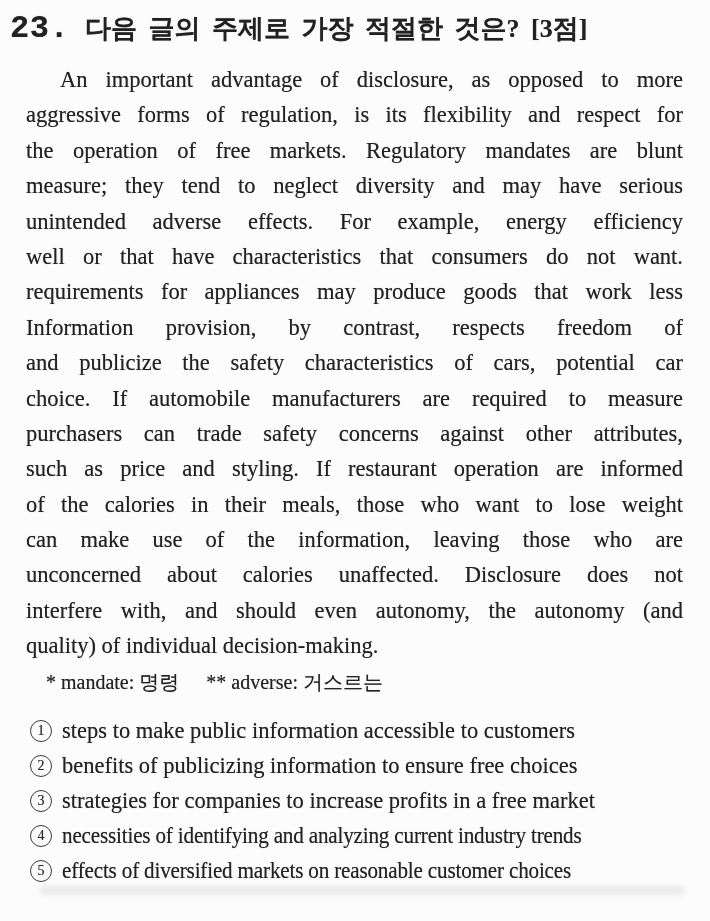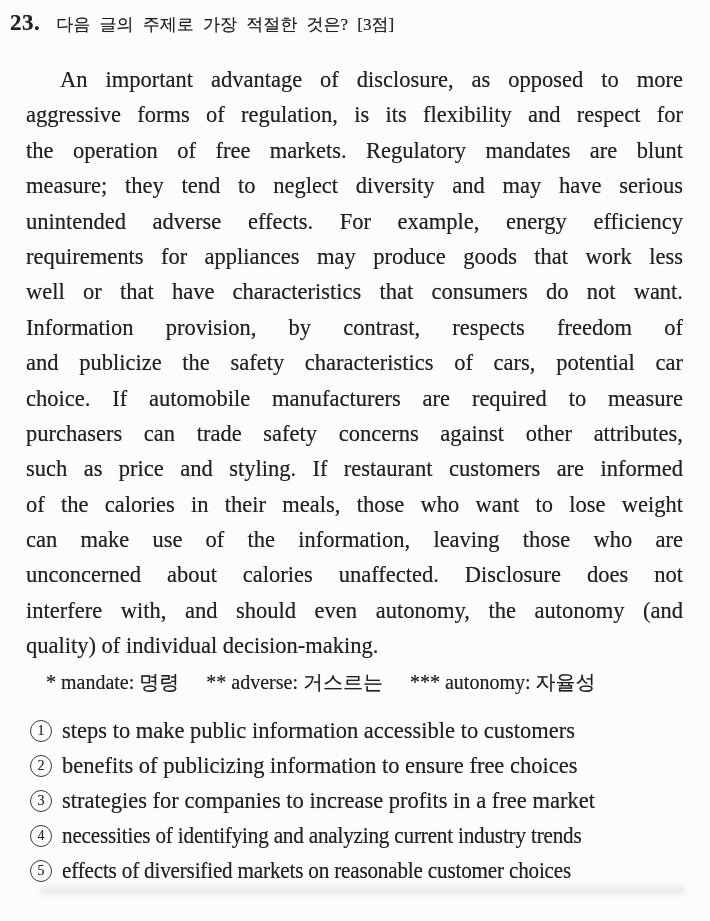--- a/index.html
+++ b/index.html
@@ -15,22 +15,22 @@
     position: absolute; inset: 0;
     text-shadow: 0 0 0.7px rgba(45,45,45,0.55); 
   }
 
   
   .q-header {
     position: absolute; top: 10px; left: 10px;
     display: flex; align-items: baseline; gap: 16px;
     white-space: nowrap;
   }
-  .q-num { font-size: 23px; font-weight: bold; letter-spacing: 0.5px; }
-  .q-prompt { font-size: 17px; word-spacing: 5px; }
+  .q-num { font-size: 32px; font-weight: bold; letter-spacing: 0.5px; font-family: Liberation Mono, monospace; }
+  .q-prompt { font-size: 26px; word-spacing: 5px; font-weight: bold; }
 
   
   .passage {
     position: absolute; top: 62px; left: 26px; width: 657px;
   }
   .pline {
     font-size: 22.5px;
     line-height: 35.4px;
     height: 35.4px;
     text-align: justify;
@@ -86,38 +86,37 @@
     <span class="q-num">23.</span>
     <span class="q-prompt">다음 글의 주제로 가장 적절한 것은? [3점]</span>
   </div>
 
   <div class="passage">
     <div class="pline indent">An important advantage of disclosure, as opposed to more</div>
     <div class="pline">aggressive forms of regulation, is its flexibility and respect for</div>
     <div class="pline">the operation of free markets. Regulatory mandates are blunt</div>
     <div class="pline">measure; they tend to neglect diversity and may have serious</div>
     <div class="pline">unintended adverse effects. For example, energy efficiency</div>
+    <div class="pline">well or that have characteristics that consumers do not want.</div>
     <div class="pline">requirements for appliances may produce goods that work less</div>
-    <div class="pline">well or that have characteristics that consumers do not want.</div>
     <div class="pline">Information provision, by contrast, respects freedom of</div>
     <div class="pline">and publicize the safety characteristics of cars, potential car</div>
     <div class="pline">choice. If automobile manufacturers are required to measure</div>
     <div class="pline">purchasers can trade safety concerns against other attributes,</div>
-    <div class="pline">such as price and styling. If restaurant customers are informed</div>
+    <div class="pline">such as price and styling. If restaurant operation are informed</div>
     <div class="pline">of the calories in their meals, those who want to lose weight</div>
     <div class="pline">can make use of the information, leaving those who are</div>
     <div class="pline">unconcerned about calories unaffected. Disclosure does not</div>
     <div class="pline">interfere with, and should even autonomy, the autonomy (and</div>
     <div class="pline lastline">quality) of individual decision-making.</div>
   </div>
 
   <div class="footnote">
     <span>* mandate: 명령</span>
     <span>** adverse: 거스르는</span>
-    <span>*** autonomy: 자율성</span>
   </div>
 
   <div class="choices">
     <div class="choice">
       <span class="cnum">1</span>
       <span class="ctext">steps to make public information accessible to customers</span>
     </div>
     <div class="choice">
       <span class="cnum">2</span>
       <span class="ctext">benefits of publicizing information to ensure free choices</span>

